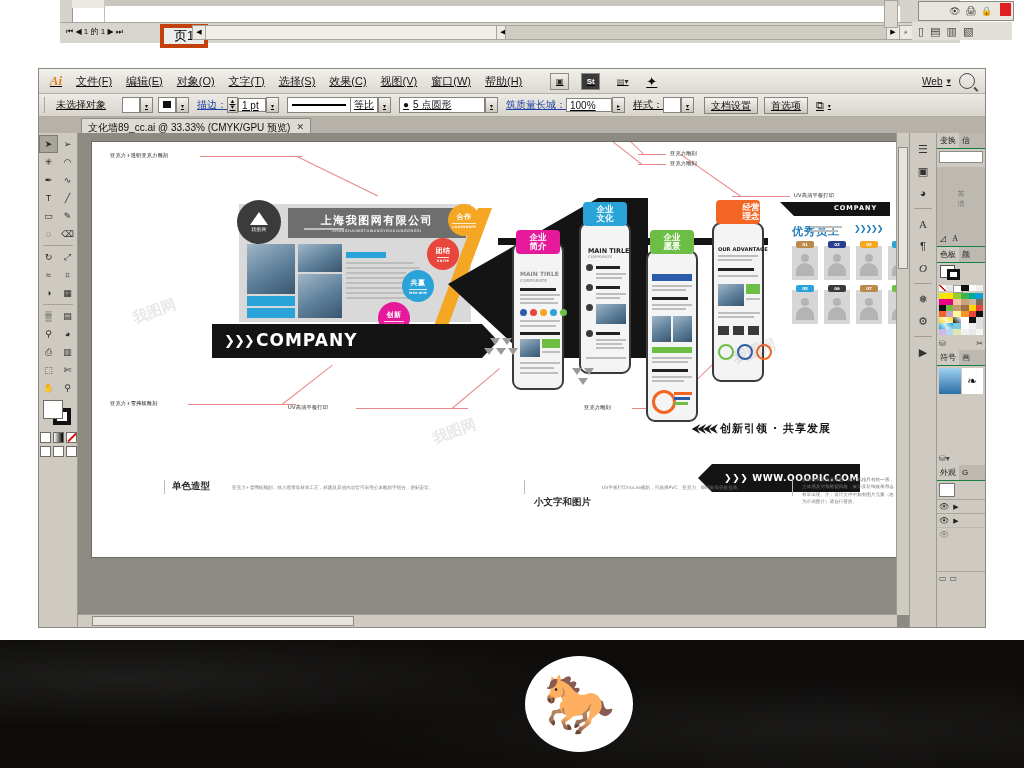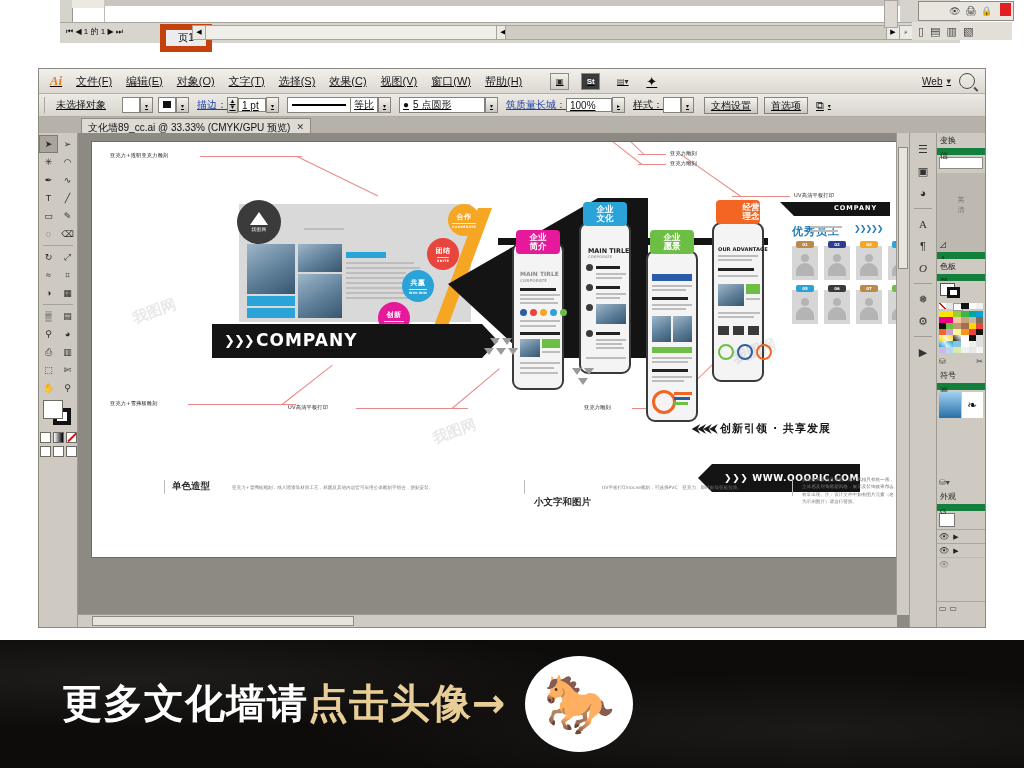--- a/index.html
+++ b/index.html
@@ -11,21 +11,21 @@
   }
   
   #top-strip{position:absolute;left:0;top:0;width:1024px;height:42px;background:#ffffff;}
   #top-strip .grayband{position:absolute;left:60px;top:0;width:900px;height:6px;background:#c8c6bf;}
   #top-strip .leftedge{position:absolute;left:60px;top:0;width:12px;height:34px;background:#d6d3cc;border-right:1px solid #9a978f;}
   #top-strip .leftedge2{position:absolute;left:72px;top:0;width:32px;height:8px;background:#ece9e2;}
   #top-strip .whitecanvas{position:absolute;left:104px;top:6px;width:400px;height:22px;background:#fff;border-left:1px solid #bfbcb5;}
   #top-strip .rightframe{position:absolute;left:900px;top:0;width:60px;height:34px;background:#d6d3cc;}
   #top-strip .statusbar{position:absolute;left:60px;top:22px;width:900px;height:20px;background:#d8d5ce;border-top:1px solid #a9a69f;}
   #top-strip .pagenav{position:absolute;left:66px;top:25px;height:14px;font-size:8px;color:#111;white-space:nowrap;line-height:14px;}
-  #top-strip .pagetab{position:absolute;left:160px;top:24px;width:40px;height:16px;background:#ececec;border:6px solid #c2410c;font-size:10px;text-align:center;line-height:16px;}
+  #top-strip .pagetab{position:absolute;left:160px;top:24px;width:40px;height:16px;background:#ececec;border:4px solid #c2410c;font-size:13px;text-align:center;line-height:16px;}
   #top-strip .hscroll{position:absolute;left:205px;top:25px;width:290px;height:13px;background:#f0eee8;border:1px solid #a7a49d;}
   #top-strip .hscroll2{position:absolute;left:505px;top:25px;width:380px;height:13px;background:#cfccc4;border:1px solid #a7a49d;}
   #top-strip .sbtn{position:absolute;width:12px;height:13px;top:25px;background:#eceae4;border:1px solid #a7a49d;font-size:7px;text-align:center;line-height:12px;}
   #top-strip .vscroll{position:absolute;left:884px;top:0px;width:12px;height:26px;background:#ddd9d2;border:1px solid #a7a49d;}
   #top-strip .tr-panel{position:absolute;left:918px;top:1px;width:94px;height:18px;background:#e9e6df;border:1px solid #8d8a83;}
   #top-strip .tr-panel2{position:absolute;left:912px;top:22px;width:100px;height:18px;background:#e2dfd8;}
   #top-strip .redsq{position:absolute;left:1000px;top:3px;width:11px;height:13px;background:#e02020;}
   
   #ai-window{position:absolute;left:38px;top:68px;width:948px;height:560px;background:#d4d0c8;border:1px solid #8b8880;box-sizing:border-box;text-decoration:underline;}
   
@@ -80,21 +80,21 @@
   
   .vscroll-canvas{position:absolute;right:0;top:0;width:12px;bottom:12px;background:#cfcbc3;border-left:1px solid #9d9a92;}
   .vscroll-canvas .thumb{position:absolute;left:1px;right:1px;top:14px;height:120px;background:#e7e4dd;border:1px solid #8e8b84;}
   .hscroll-canvas{position:absolute;left:0;right:12px;bottom:0;height:12px;background:#cfcbc3;border-top:1px solid #9d9a92;}
   .hscroll-canvas .thumb{position:absolute;top:1px;bottom:1px;left:14px;width:260px;background:#e7e4dd;border:1px solid #8e8b84;}
   
   .dock-icons{width:26px;background:#cecac2;border-left:1px solid #9d9a92;display:flex;flex-direction:column;align-items:center;padding-top:6px;gap:2px;}
   .dock-ico{width:22px;height:20px;display:flex;align-items:center;justify-content:center;font-size:11px;color:#333;}
   .dock-sep{width:18px;height:1px;background:#a09d95;margin:3px 0;}
   .dock-panels{width:48px;background:#cecac2;border-left:1px solid #9d9a92;font-size:8px;color:#222;}
-  .panel-tabs{display:flex;height:15px;border-bottom:7px solid #15803d;background:#bdb9b1;flex-direction:column;}
+  .panel-tabs{display:flex;height:15px;border-bottom:1px solid #15803d;background:#bdb9b1;}
   .panel-tab{padding:0 3px;line-height:15px;font-size:8px;white-space:nowrap;}
   .panel-tab.sel{background:#cecac2;}
   .panel-body{background:#cecac2;padding:2px;}
   .swatch-grid{display:grid;grid-template-columns:repeat(6,1fr);gap:0;width:44px;}
   .swatch-cell{width:100%;aspect-ratio:1/1;height:6px;}
   
   .art{position:absolute;left:0;top:0;width:810px;height:415px;overflow:hidden;font-family:"DejaVu Sans","Liberation Sans",sans-serif;}
   .callout{position:absolute;font-size:5.2px;color:#222;white-space:nowrap;letter-spacing:.2px;}
   .cline{position:absolute;background:#e98a8a;height:1px;}
   .headline{position:absolute;font-size:13px;font-weight:bold;color:#1a1a1a;letter-spacing:1px;white-space:nowrap;}
@@ -367,20 +367,24 @@
           <div class="callout" style="left:18px;top:10px;">亚克力+透明亚克力雕刻</div>
           <div class="callout" style="left:578px;top:8px;">亚克力雕刻</div>
           <div class="callout" style="left:578px;top:18px;">亚克力雕刻</div>
           <div class="callout" style="left:702px;top:50px;">UV高清平板打印</div>
           <div class="callout" style="left:18px;top:258px;">亚克力+雪弗板雕刻</div>
           <div class="callout" style="left:196px;top:262px;">UV高清平板打印</div>
           <div class="callout" style="left:492px;top:262px;">亚克力雕刻</div>
 
 
           <div class="grayblock"></div>
+          <div class="coname">
+            <b>上海我图网有限公司</b>
+            <span>SHANGHAIWOTUWANGYOUXIANGONGSI</span>
+          </div>
           <div class="logobadge">
             <div class="tri"></div>
             <div class="sub">我图网</div>
           </div>
           <div class="photo" style="left:155px;top:102px;width:48px;height:50px;"></div>
           <div class="photo" style="left:206px;top:102px;width:44px;height:28px;"></div>
           <div class="photo" style="left:206px;top:132px;width:44px;height:44px;"></div>
           <div class="bluebox" style="left:155px;top:154px;width:48px;height:10px;"></div>
           <div class="bluebox" style="left:155px;top:166px;width:48px;height:10px;"></div>
           <div class="bluebox" style="left:254px;top:110px;width:40px;height:6px;"></div>
@@ -741,19 +745,16 @@
       <div class="panel-body" style="display:flex;gap:3px;font-size:8px;color:#444;border-top:1px solid #a9a69e;">
         <span>▭</span>
         <span>▭</span>
       </div>
     </div>
   </div>
 </div>
 
 <div id="promo">
   <div class="marble"></div>
-  <div class="t1">
-    <span>更多文化墙请</span><span class="gold">点击头像→</span>
-  </div>
   <div class="oval">
     <div class="horse">🐎</div>
   </div>
 </div>
 
 </body></html>

